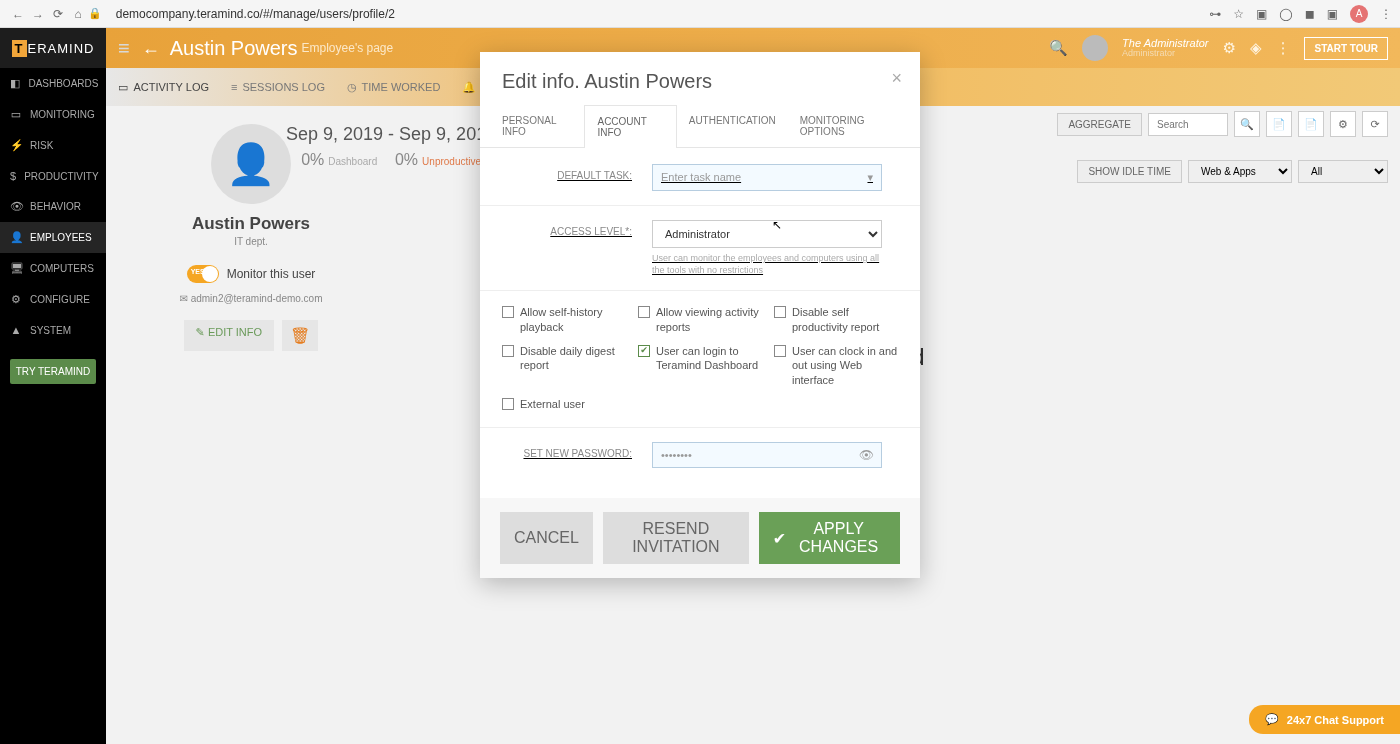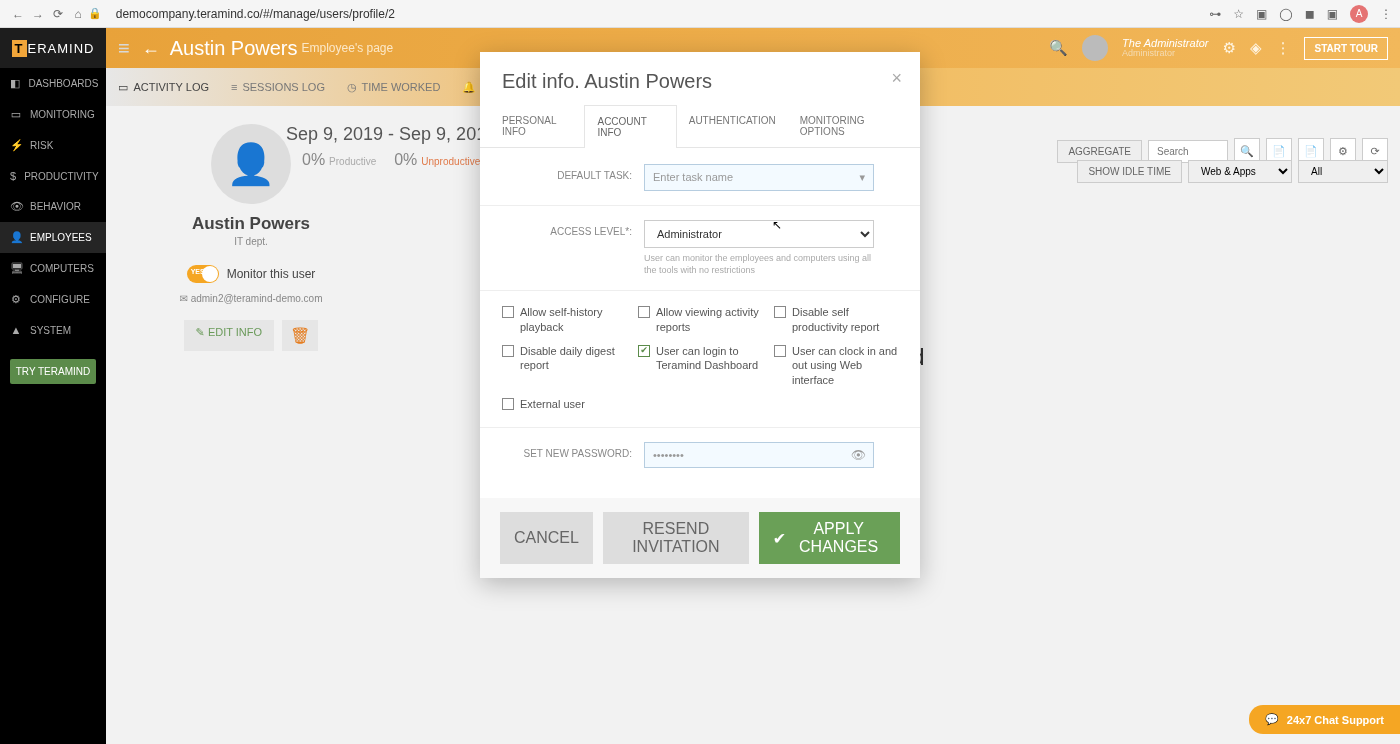--- a/index.html
+++ b/index.html
@@ -55,35 +55,35 @@
 .toggle .yes{position:absolute;left:4px;top:3px;font-size:7px;color:#fff;font-weight:bold;}
 .email{font-size:10px;color:#888;margin-top:10px;}
 .edit-row{margin-top:16px;display:flex;gap:8px;justify-content:center;}
 .edit-btn{background:#e6e6e6;padding:6px 12px;font-size:11px;color:#6a9a5a;cursor:pointer;}
 .del-btn{background:#e6e6e6;padding:6px 8px;color:#e57c1e;cursor:pointer;}
 
 
 .bg-text { position:absolute; left:760px; top:200px; font-size:24px; color:#333; line-height:1.4;}
 
 
-.toolbar-top{position:absolute; right:12px; top:32px; display:flex; gap:6px; align-items:center;}
+.toolbar-top{position:absolute; right:12px; top:5px; display:flex; gap:6px; align-items:center;}
 .toolbar-top .seg{background:#eee;border:1px solid #ccc;padding:5px 10px;font-size:10px;color:#666;cursor:pointer;}
 .toolbar-top input{border:1px solid #ccc;padding:5px 8px;font-size:10px;width:80px;}
 .toolbar-top .icbtn{border:1px solid #ccc;background:#fff;width:26px;height:26px;display:flex;align-items:center;justify-content:center;font-size:11px;color:#666;cursor:pointer;}
 .toolbar-2{position:absolute; right:12px; top:54px; display:flex; gap:6px;}
 .toolbar-2 .seg{background:#eee;border:1px solid #ccc;padding:5px 10px;font-size:10px;color:#666;}
 .toolbar-2 select{border:1px solid #ccc;padding:4px 18px 4px 8px;font-size:10px;}
 .modal { position:absolute; top:52px; left:480px; width:440px; background:#fff; box-shadow:0 6px 24px rgba(0,0,0,0.25); }
 .modal-header{ padding:18px 22px 12px; font-size:20px; color:#555; font-weight:300; position:relative;}
 .modal-header .close{position:absolute; right:18px; top:16px; font-size:18px; color:#aaa; cursor:pointer;}
 .modal-tabs{ display:flex; border-bottom:1px solid #e5e5e5; padding:0 10px; }
 .modal-tabs .mtab{ font-size:10px; color:#777; padding:10px 12px; cursor:pointer;}
 .modal-tabs .mtab.active{ border-top:1px solid #e5e5e5;border-left:1px solid #e5e5e5;border-right:1px solid #e5e5e5; margin-bottom:-1px; background:#fff; color:#666;}
 .modal-body{ padding:16px 22px; }
-.form-row{ display:flex; align-items:flex-start; gap:12px; margin-bottom:14px;}
+.form-row{ display:flex; align-items:flex-start; gap:20px; margin-bottom:14px;text-decoration:underline;}
 .form-row .lbl{ width:130px; text-align:right; font-size:10px; color:#888; padding-top:6px; text-transform:uppercase;}
 .control { width:230px; }
 .control select, .control .task-input, .control input[type="password"]{ width:100%; border:1px solid #b6cde0; padding:6px 8px; font-size:11px; background:#f3faff; color:#999;}
 .control select.plain{background:#fff;border:1px solid #ccc;color:#333;}
 .helper{font-size:9px;color:#aaa;margin-top:5px;line-height:1.3;}
 .modal-divider{border-top:1px solid #eee; margin:6px -22px 14px;}
 .check-grid{display:grid; grid-template-columns:1fr 1fr 1fr; gap:10px 12px; font-size:11px; color:#555;}
 .check-grid label{display:flex; align-items:flex-start; gap:6px; line-height:1.3; cursor:pointer;}
 .chk{width:12px;height:12px;border:1px solid #888;display:inline-flex;align-items:center;justify-content:center;font-size:9px;color:#5b8b4a;flex-shrink:0;margin-top:1px;}
 .chk.checked{border-color:#5b8b4a;}
@@ -212,21 +212,21 @@
     <div class="tab">
       <span>📶</span>
       <span>NETWORK MONITORING</span>
     </div>
   </div>
 
 <div class="content">
   <div class="profile-card">
     <div style="position:absolute;left:160px;top:0;white-space:nowrap;">
       <div class="date">Sep 9, 2019 - Sep 9, 2019</div>
-      <span class="pct"><span>0%</span><span class="lab">Productive</span></span>
+      <span class="pct"><span>0%</span><span class="lab">Dashboard</span></span>
       &nbsp;&nbsp;
       <span class="pct"><span>0%</span><span class="lab" style="color:#e07a4a">Unproductive</span></span>
     </div>
     <div class="avatar-big">👤</div>
     <div class="emp-name">Austin Powers</div>
     <div class="emp-dept">IT dept.</div>
     <div class="monitor-row">
       <div class="toggle">
           <span class="yes">YES</span>
         </div>

